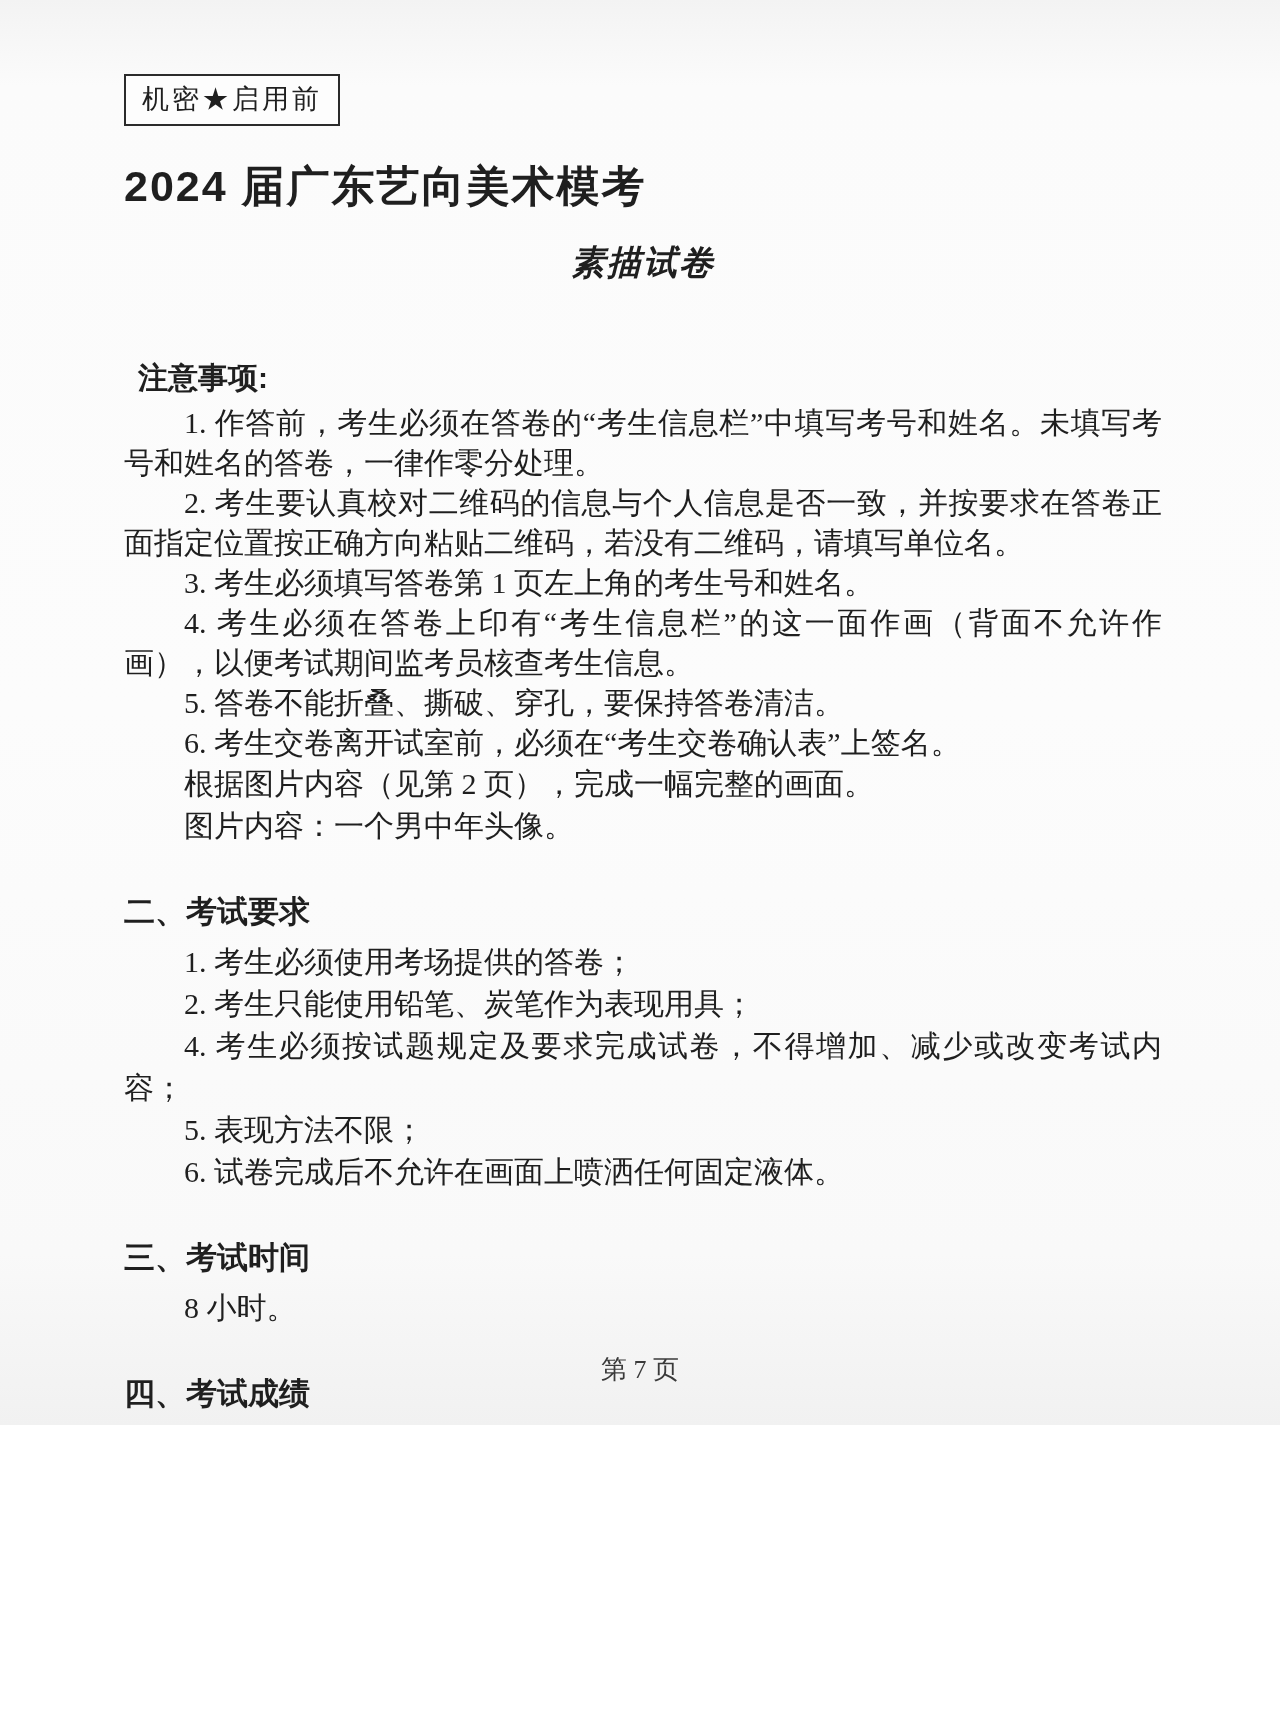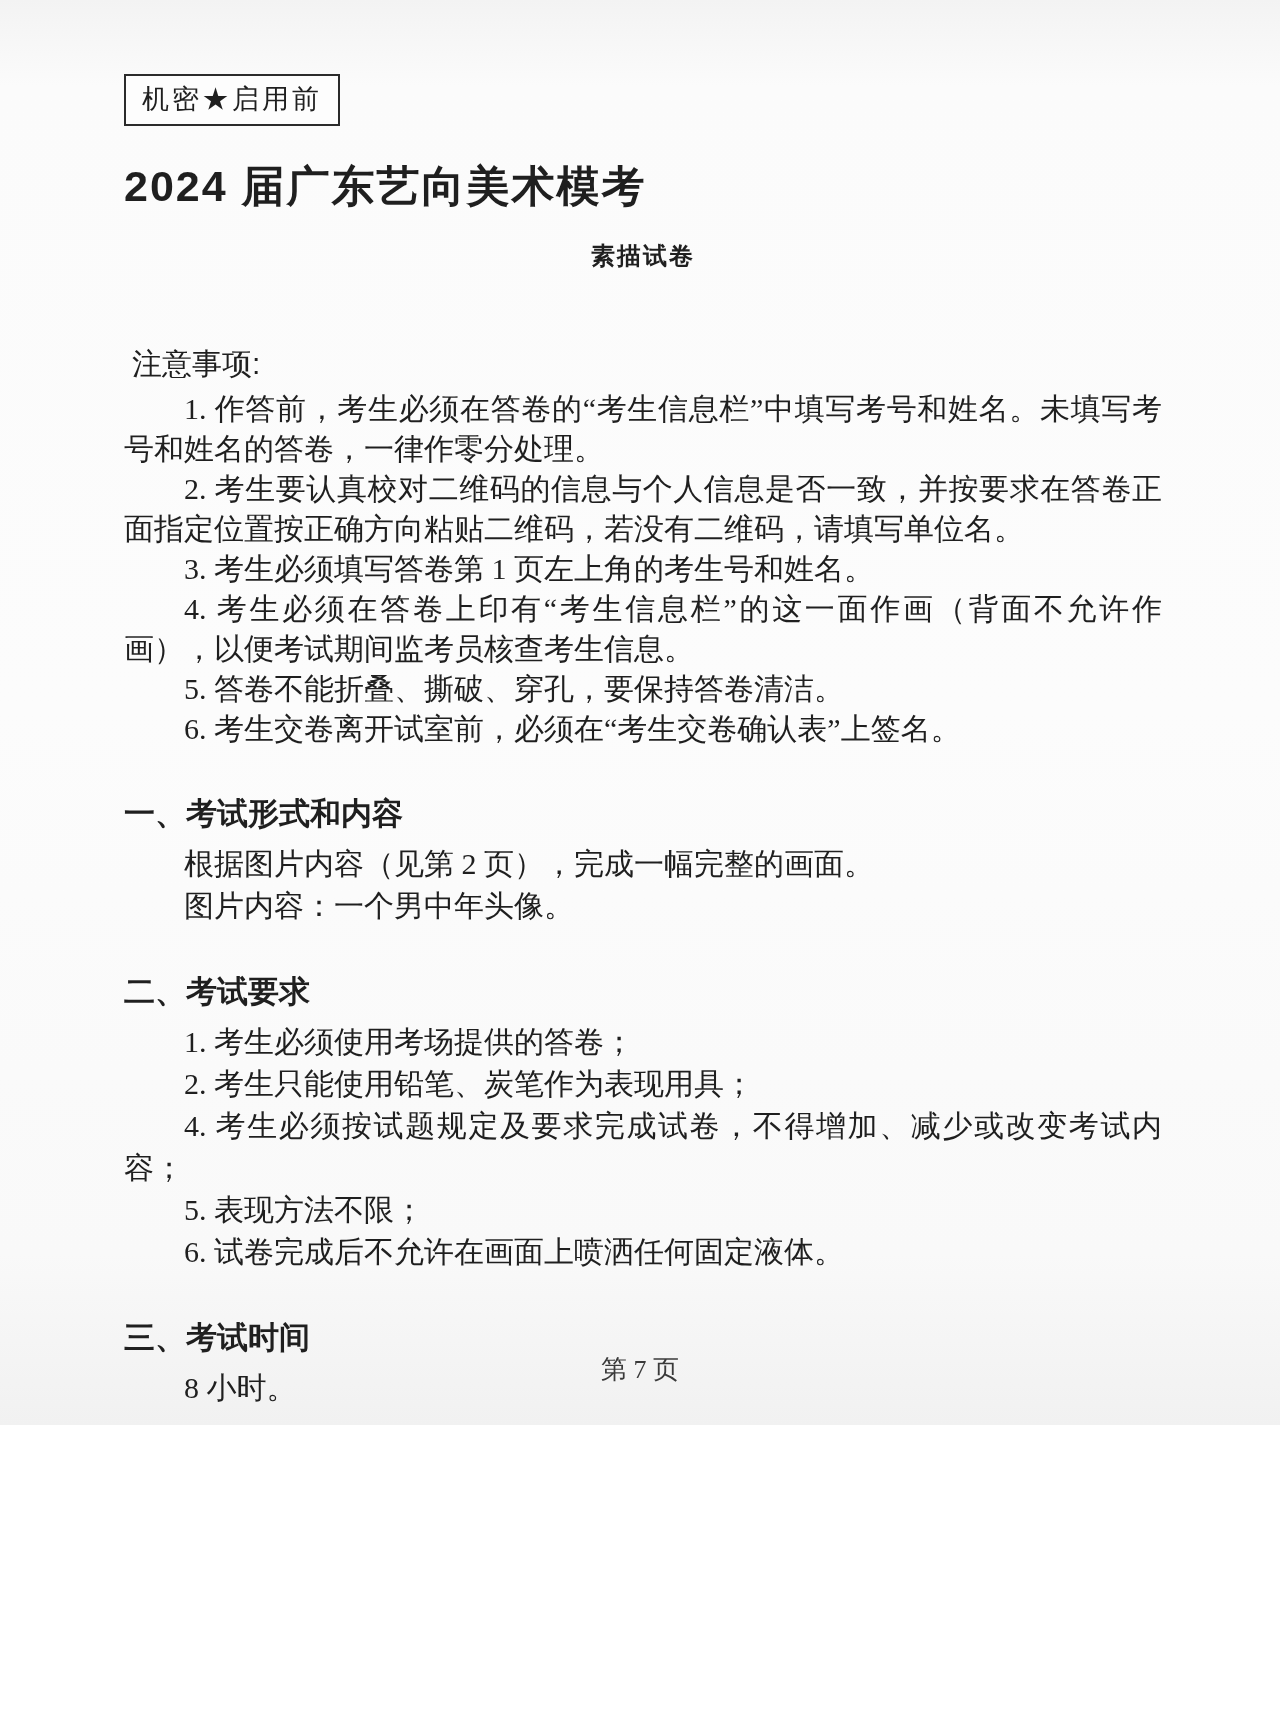--- a/index.html
+++ b/index.html
@@ -31,27 +31,28 @@
     font-family: "Liberation Sans", "DejaVu Sans", sans-serif;
     font-weight: 700;
     font-size: 43px;
     letter-spacing: 2px;
   }
   .subtitle {
     margin: 24px 0 0 0;
     text-align: center;
     font-family: "Liberation Sans", "DejaVu Sans", sans-serif;
     font-weight: 700;
-    font-size: 24px;
+    font-size: 34px;
     letter-spacing: 2px;
+    font-style: italic;
   }
   .notice-heading {
-    margin: 72px 0 4px 8px;
+    margin: 72px 0 4px 14px;
     font-family: "Liberation Sans", "DejaVu Sans", sans-serif;
-    font-weight: 400;
+    font-weight: 700;
     font-size: 30px;
   }
   .body-text {
     margin: 0;
     font-size: 30px;
     line-height: 40px;
     text-indent: 2em;
     text-align: justify;
   }
   .section-heading {
@@ -87,21 +88,20 @@
     <h3 class="notice-heading">注意事项:</h3>
     <p class="body-text">1. 作答前，考生必须在答卷的“考生信息栏”中填写考号和姓名。未填写考号和姓名的答卷，一律作零分处理。</p>
     <p class="body-text">2. 考生要认真校对二维码的信息与个人信息是否一致，并按要求在答卷正面指定位置按正确方向粘贴二维码，若没有二维码，请填写单位名。</p>
     <p class="body-text">3. 考生必须填写答卷第 1 页左上角的考生号和姓名。</p>
     <p class="body-text">4. 考生必须在答卷上印有“考生信息栏”的这一面作画（背面不允许作画），以便考试期间监考员核查考生信息。</p>
     <p class="body-text">5. 答卷不能折叠、撕破、穿孔，要保持答卷清洁。</p>
     <p class="body-text">6. 考生交卷离开试室前，必须在“考生交卷确认表”上签名。</p>
   </div>
 
   <div class="section">
-    <h3 class="section-heading">一、考试形式和内容</h3>
     <p class="body-text">根据图片内容（见第 2 页），完成一幅完整的画面。</p>
     <p class="body-text">图片内容：一个男中年头像。</p>
   </div>
 
   <div class="section">
     <h3 class="section-heading">二、考试要求</h3>
     <p class="body-text">1. 考生必须使用考场提供的答卷；</p>
     <p class="body-text">2. 考生只能使用铅笔、炭笔作为表现用具；</p>
     <p class="body-text">4. 考生必须按试题规定及要求完成试卷，不得增加、减少或改变考试内容；</p>
     <p class="body-text">5. 表现方法不限；</p>

